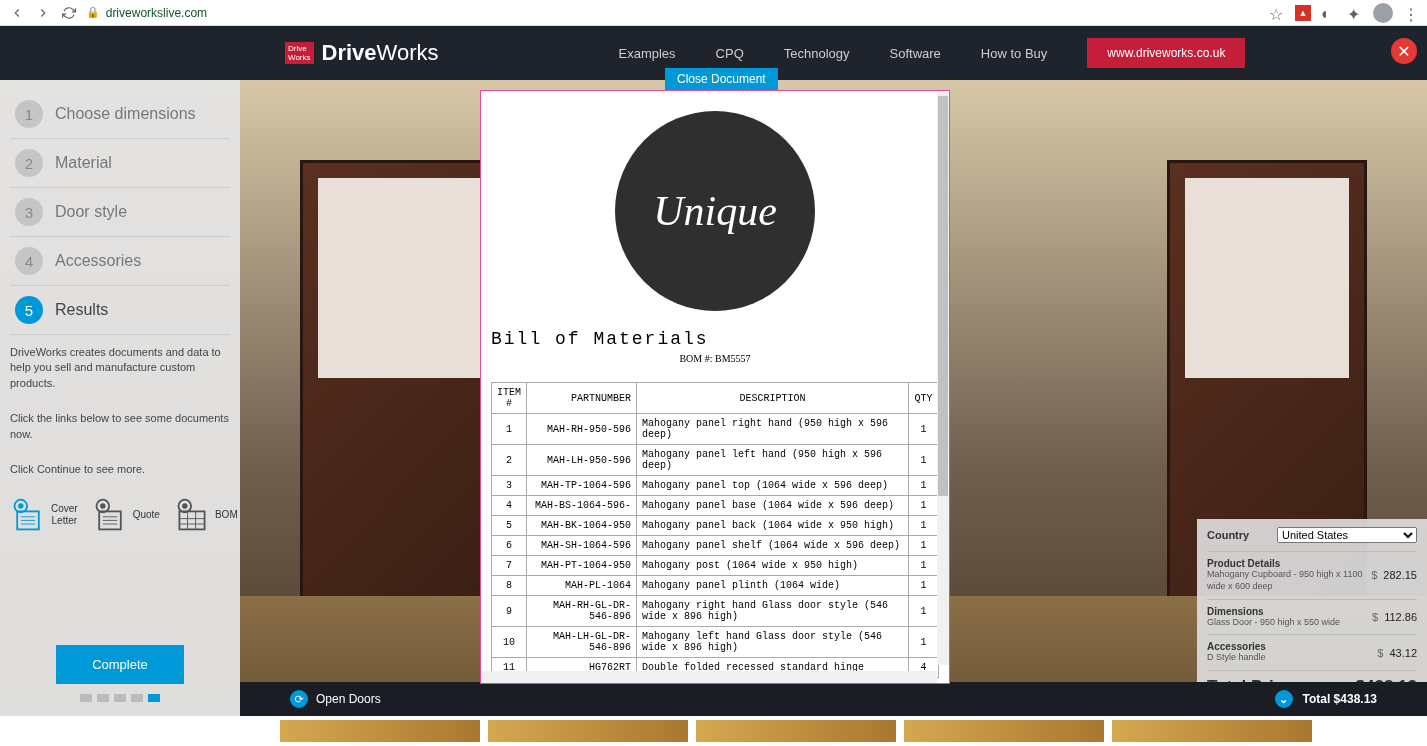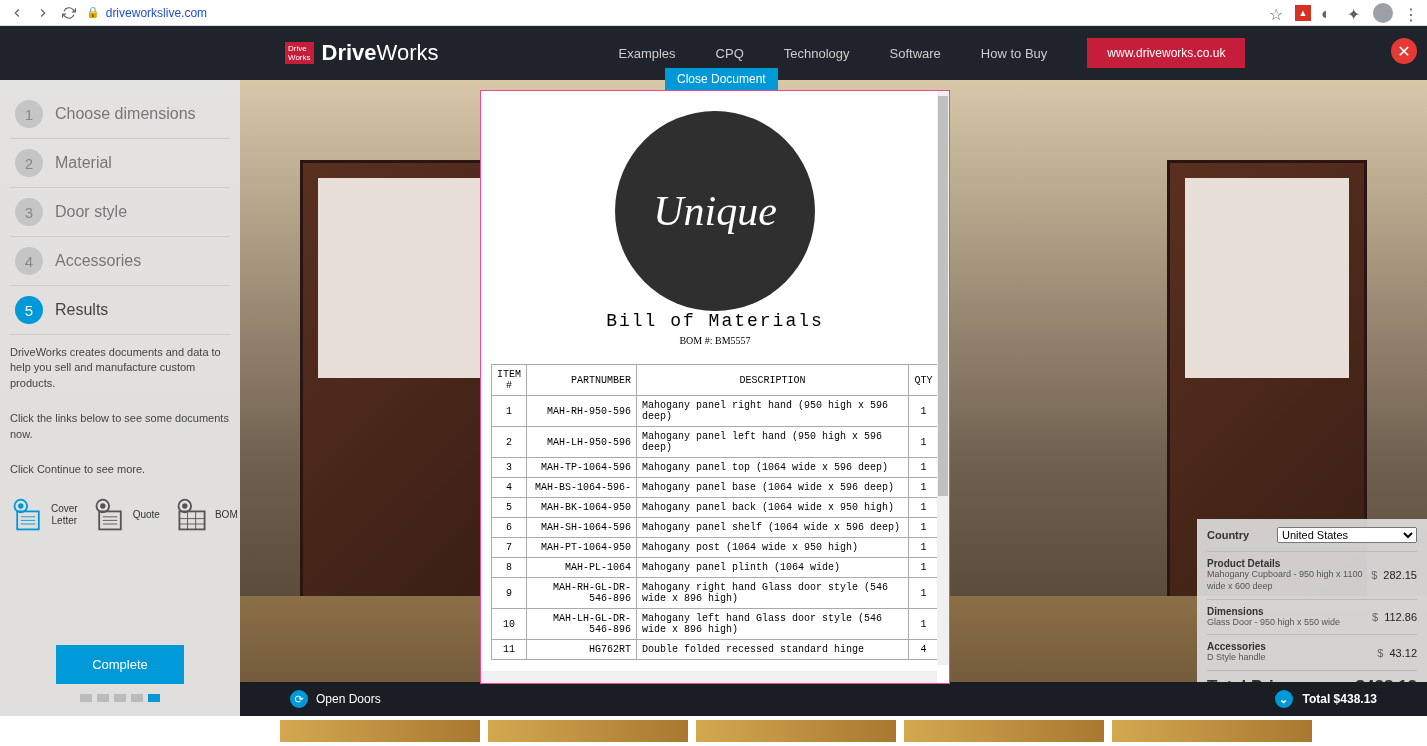--- a/index.html
+++ b/index.html
@@ -3,21 +3,21 @@
 <meta charset="utf-8">
 <style>
 * { margin: 0; padding: 0; box-sizing: border-box; }
 body { font-family: Arial, sans-serif; background: #3a3a3a; width: 1427px; height: 746px; overflow: hidden; position: relative; }
 
 
 .browser-bar { background: #fff; height: 26px; display: flex; align-items: center; padding: 0 8px; gap: 8px; border-bottom: 1px solid #ddd; }
 .nav-btn { width: 18px; height: 18px; display: flex; align-items: center; justify-content: center; color: #5f6368; cursor: pointer; }
 .url-area { display: flex; align-items: center; gap: 6px; flex: 1; }
 .lock { color: #5f6368; font-size: 11px; }
-.url { color: #1d4ed8; font-size: 12px; text-align: center; }
+.url { color: #14532d; font-size: 12px; text-align: center; }
 .toolbar-icons { display: flex; gap: 10px; align-items: center; }
 .toolbar-icon { width: 16px; height: 16px; color: #5f6368; }
 .red-icon { background: #d93025; color: #fff; font-size: 9px; width: 16px; height: 16px; display: flex; align-items: center; justify-content: center; }
 .profile { width: 20px; height: 20px; background: #9aa0a6; border-radius: 50%; }
 
 
 .topnav { background: #1f232c; height: 54px; display: flex; align-items: center; padding-left: 285px; color: #fff; }
 .logo-area { display: flex; align-items: center; gap: 8px; }
 .logo-badge { background: #c41e3a; color: #fff; font-size: 8px; padding: 2px 3px; }
 .logo-text { font-size: 22px; font-weight: 300; }
@@ -54,21 +54,21 @@
 .cabinet.right { right: 60px; }
 .cabinet-inner { margin: 15px; height: 200px; background: #e8e0d8; }
 .floor { position: absolute; bottom: 0; left: 0; right: 0; height: 120px; background: linear-gradient(180deg, #8b6f47, #6b5437); }
 
 
 .modal-wrap { position: absolute; top: 68px; left: 480px; width: 470px; z-index: 100; }
 .close-doc-btn { background: #0099d8; color: #fff; font-size: 12px; padding: 4px 12px; display: inline-block; position: relative; left: 185px; cursor: pointer; }
 .modal { background: #fff; height: 594px; overflow-y: auto; border: 1px solid #ec4899; padding: 20px 10px; position: relative; }
 .brand-circle { width: 200px; height: 200px; background: #2f2f2f; border-radius: 50%; margin: 0 auto; display: flex; align-items: center; justify-content: center; }
 .brand-text { color: #fff; font-family: cursive; font-size: 42px; font-style: italic; }
-.doc-title { text-align: center; font-family: 'Courier New', monospace; font-size: 18px; letter-spacing: 2px; }
+.doc-title { text-align: left; font-family: 'Courier New', monospace; font-size: 18px; margin-top: 18px; letter-spacing: 2px; }
 .doc-meta { text-align: center; font-family: Liberation Serif, serif; font-size: 10px; margin-top: 4px; }
 .bom-table { width: 100%; border-collapse: collapse; margin-top: 18px; font-family: 'Courier New', monospace; font-size: 10px; }
 .bom-table th, .bom-table td { border: 1px solid #aaa; padding: 4px 5px; text-align: left; }
 .bom-table th { text-align: center; font-weight: normal; }
 .bom-table .col-item { width: 35px; text-align: center; }
 .bom-table .col-qty { width: 30px; text-align: center; }
 .bom-table .col-part { width: 110px; text-align: right; }
 .modal-sb { position:absolute; right:0; top:0; bottom:18px; width:12px; background:#f0f0f0;}
 .modal-sb-thumb{ position:absolute; top:5px; width:10px; left:1px; height:400px; background:#c0c0c0;}
 .modal-hb { position:absolute; left:0; right:12px; bottom:0; height:12px; background:#f0f0f0;}

